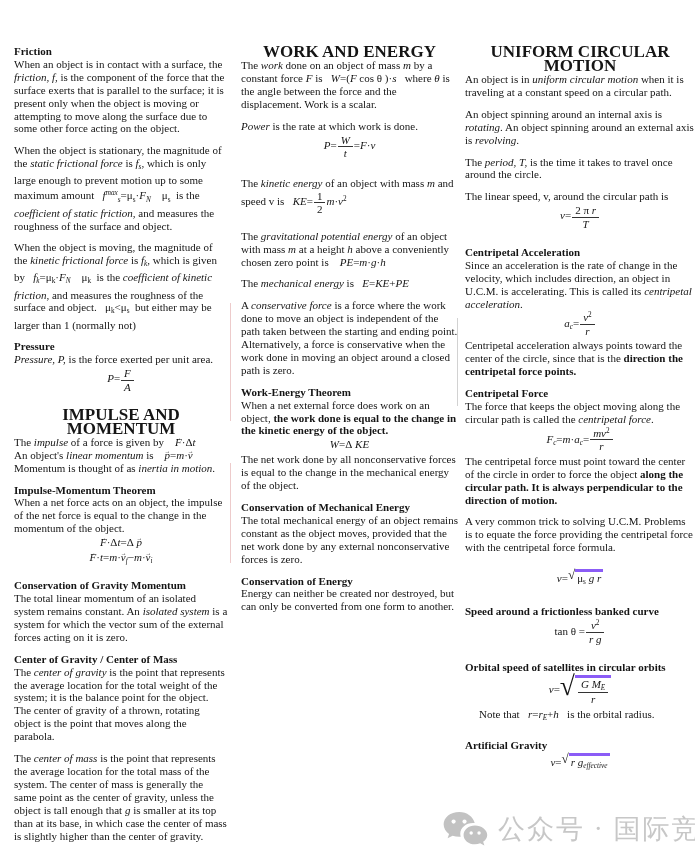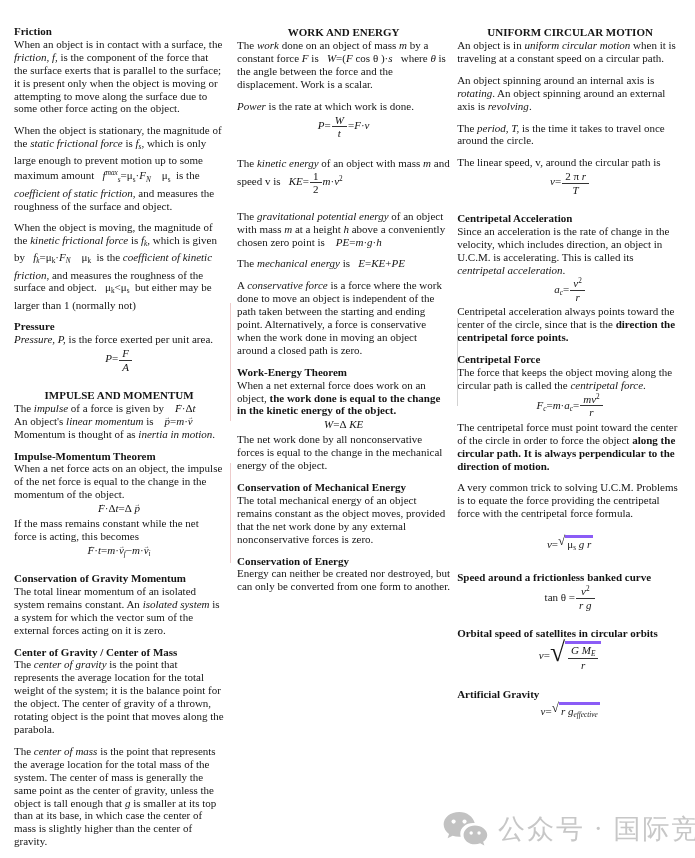--- a/index.html
+++ b/index.html
@@ -1,23 +1,23 @@
 <!DOCTYPE html>
 <html><head>
 <meta charset="utf-8">
 <style>
   html,body{margin:0;padding:0;}
   body{width:695px;height:858px;background:#ffffff;font-family:"Liberation Serif","DejaVu Serif",serif;color:#151515;}
   .page{position:relative;width:695px;height:858px;overflow:hidden;background:#fff;}
-  .cols{display:flex;align-items:flex-start;padding:25px 12px 0 14px;}
+  .cols{display:flex;align-items:flex-start;padding:25px 0 0 14px;margin-top:20px;}
   .col{font-size:11px;line-height:12.9px;}
   .c1{width:214px;margin-right:13px;}
   .c2{width:217px;margin-right:7px;}
   .c3{width:230px;}
-  .t{font-weight:bold;text-align:center;font-size:11px;line-height:14px;}
+  .t{font-weight:bold;text-align:center;font-size:17px;line-height:14px;}
   .h{font-weight:bold;}
   .p{}
   .p.ind{margin-left:14px;}
   .f{text-align:center;margin:1px 0 2px;}
   .it{font-style:italic;}
   .bd{font-weight:bold;}
   .ssub{font-size:0.66em;vertical-align:-0.30em;}
   .ssup{font-size:0.66em;vertical-align:0.60em;}
   .frac{display:inline-block;vertical-align:middle;text-align:center;padding:0 1px;}
   .fn{display:block;border-bottom:1px solid #333;line-height:1.12;padding:0 3px;}
@@ -53,21 +53,20 @@
         <div class="f"><span class="it">P</span><span>=</span><span class="frac"><span class="fn"><span class="it">F</span></span><span class="fd"><span class="it">A</span></span></span></div>
         <div class="g" style="height: 13px;"></div>
         <div class="t">IMPULSE AND MOMENTUM</div>
         <div class="p"><span>The </span><span class="it">impulse</span><span> of a force is given by&nbsp;&nbsp;&nbsp; </span><span class="it vec">F</span><span>·Δ</span><span class="it">t</span></div>
         <div class="p"><span>An object's </span><span class="it">linear momentum</span><span> is&nbsp;&nbsp;&nbsp; </span><span class="it vec">p</span><span>=</span><span class="it">m</span><span>·</span><span class="it vec">v</span></div>
         <div class="p"><span>Momentum is thought of as </span><span class="it">inertia in motion</span><span>.</span></div>
         <div class="g" style="height: 9px;"></div>
         <div class="h">Impulse-Momentum Theorem</div>
         <div class="p"><span>When a net force acts on an object, the impulse of the net force is equal to the change in the momentum of the object.</span></div>
         <div class="f"><span class="it vec">F</span><span>·Δ</span><span class="it">t</span><span>=Δ&nbsp;</span><span class="it vec">p</span></div>
-        <div class="p"><span>If the mass remains constant while the net force is acting, this becomes</span></div>
         <div class="f"><span class="it vec">F</span><span>·</span><span class="it">t</span><span>=</span><span class="it">m</span><span>·</span><span class="it vec">v</span><span class="it ssub">f</span><span>−</span><span class="it">m</span><span>·</span><span class="it vec">v</span><span class="it ssub">i</span></div>
         <div class="g" style="height: 9px;"></div>
         <div class="h">Conservation of Gravity Momentum</div>
         <div class="p"><span>The total linear momentum of an isolated system remains constant.  An </span><span class="it">isolated system</span><span> is a system for which the vector sum of the external forces acting on it is zero.</span></div>
         <div class="g" style="height: 9px;"></div>
         <div class="h">Center of Gravity / Center of Mass</div>
         <div class="p"><span>The </span><span class="it">center of gravity</span><span> is the point that represents the average location for the total weight of the system; it is the balance point for the object.  The center of gravity of a thrown, rotating object is the point that moves along the parabola.</span></div>
         <div class="g" style="height: 9px;"></div>
         <div class="p"><span>The </span><span class="it">center of mass</span><span> is the point that represents the average location for the total mass of the system.  The center of mass is generally the same point as the center of gravity, unless the object is tall enough that </span><span class="it">g</span><span> is smaller at its top than at its base, in which case the center of mass is slightly higher than the center of gravity.</span></div>
       </div>
@@ -126,20 +125,21 @@
           </span></div>
         <div class="g" style="height: 14px;"></div>
         <div class="h">Speed around a frictionless banked curve</div>
         <div class="f"><span>tan θ =</span><span class="frac"><span class="fn"><span class="it">v</span><span class="ssup">2</span></span><span class="fd"><span class="it">r g</span></span></span></div>
         <div class="g" style="height: 14px;"></div>
         <div class="h">Orbital speed of satellites in circular orbits</div>
         <div class="f"><span class="it">v</span><span>=</span><span class="sq big">
             <span class="rad">√</span>
             <span class="sqb"><span class="frac"><span class="fn"><span class="it">G M</span><span class="it ssub">E</span></span><span class="fd"><span class="it">r</span></span></span></span>
           </span></div>
+        <div class="p ind"><span>Note that&nbsp;&nbsp; </span><span class="it">r</span><span>=</span><span class="it">r</span><span class="it ssub">E</span><span>+</span><span class="it">h</span><span>&nbsp;&nbsp; is the orbital radius.</span></div>
         <div class="g" style="height: 14px;"></div>
         <div class="h">Artificial Gravity</div>
         <div class="f"><span class="it">v</span><span>=</span><span class="sq">
             <span class="rad">√</span>
             <span class="sqb"><span class="it">r</span><span> </span><span class="it">g</span><span class="it ssub">effective</span></span>
           </span></div>
       </div>
   </div>
 
   <div class="art art1"></div>

